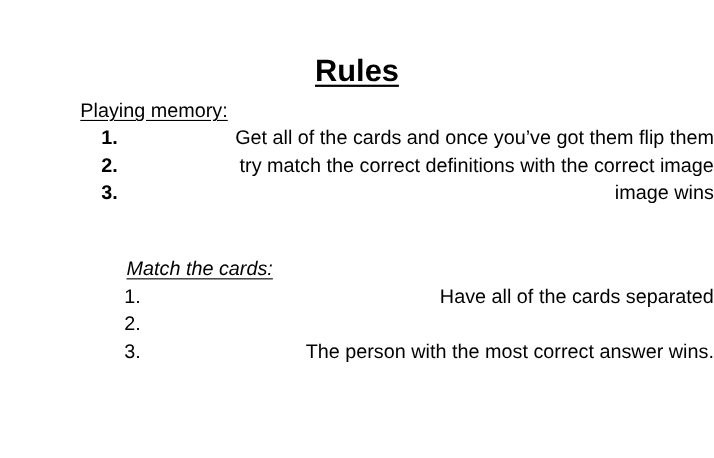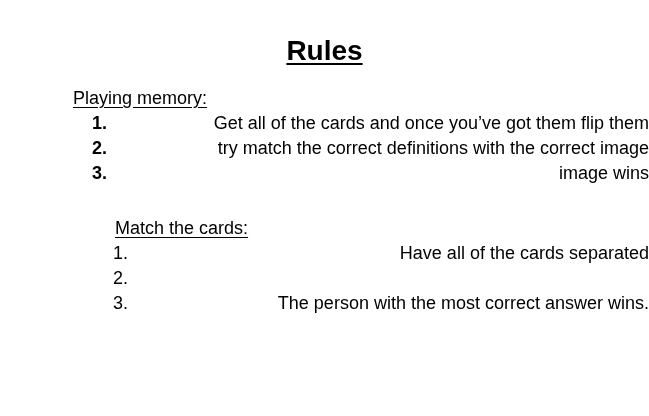--- a/index.html
+++ b/index.html
@@ -17,41 +17,42 @@
     width: 649px;
     height: 416px;
     background: #ffffff;
     color: #000000;
     font-family: "Liberation Sans", sans-serif;
     font-size: 18px;
     line-height: 25px;
   }
   .title {
     margin: 0;
-    padding-top: 36px;
+    padding-top: 50px;
     text-align: center;
     font-size: 28px;
     line-height: 30px;
     font-weight: bold;
   }
   .title span {
     text-decoration: underline;
     text-underline-offset: 3px;
   }
   .heading {
     text-decoration: underline;
     text-underline-offset: 3px;
   }
   .heading-1 {
     margin-left: 73px;
-    margin-top: 20px;
+    margin-top: 8px;
   }
   .heading-2 {
     margin-left: 115px;
-    margin-top: 30px;
+    margin-top: 44px;
+    font-style: italic;
   }
   .list {
     margin: 0;
     padding: 0;
     list-style: none;
   }
   .list-1 {
     margin-left: 92px;
   }
   .list-2 {

